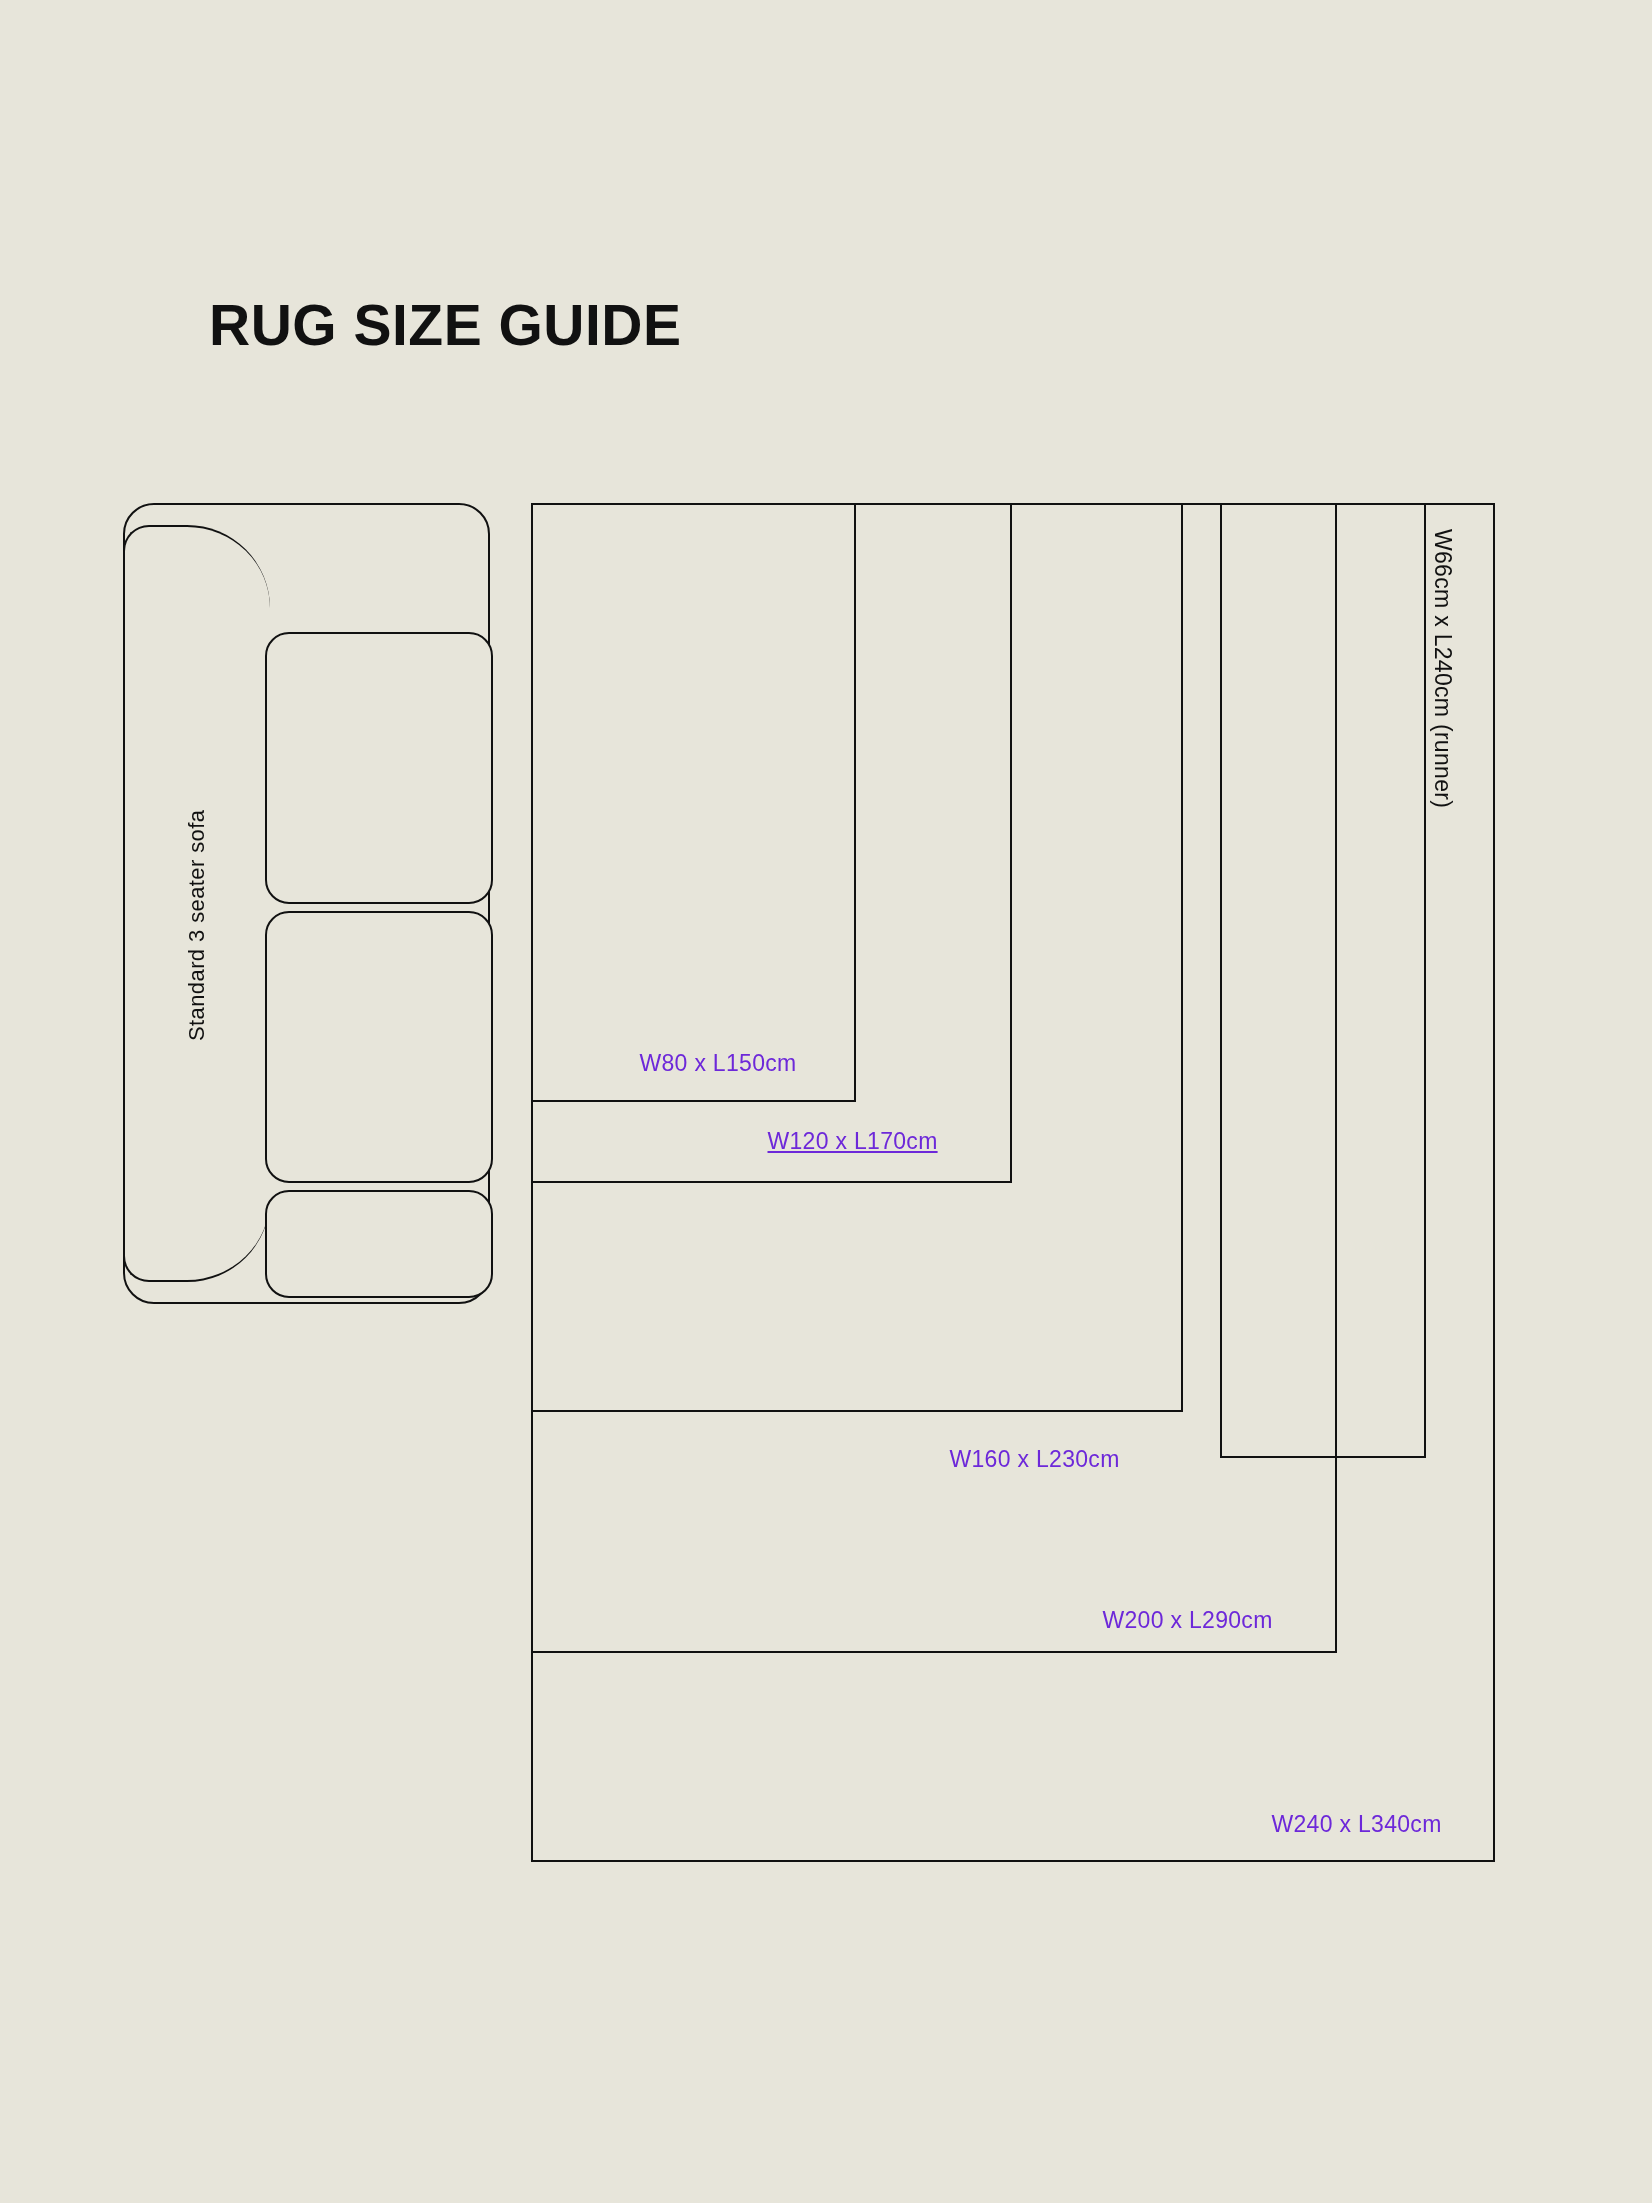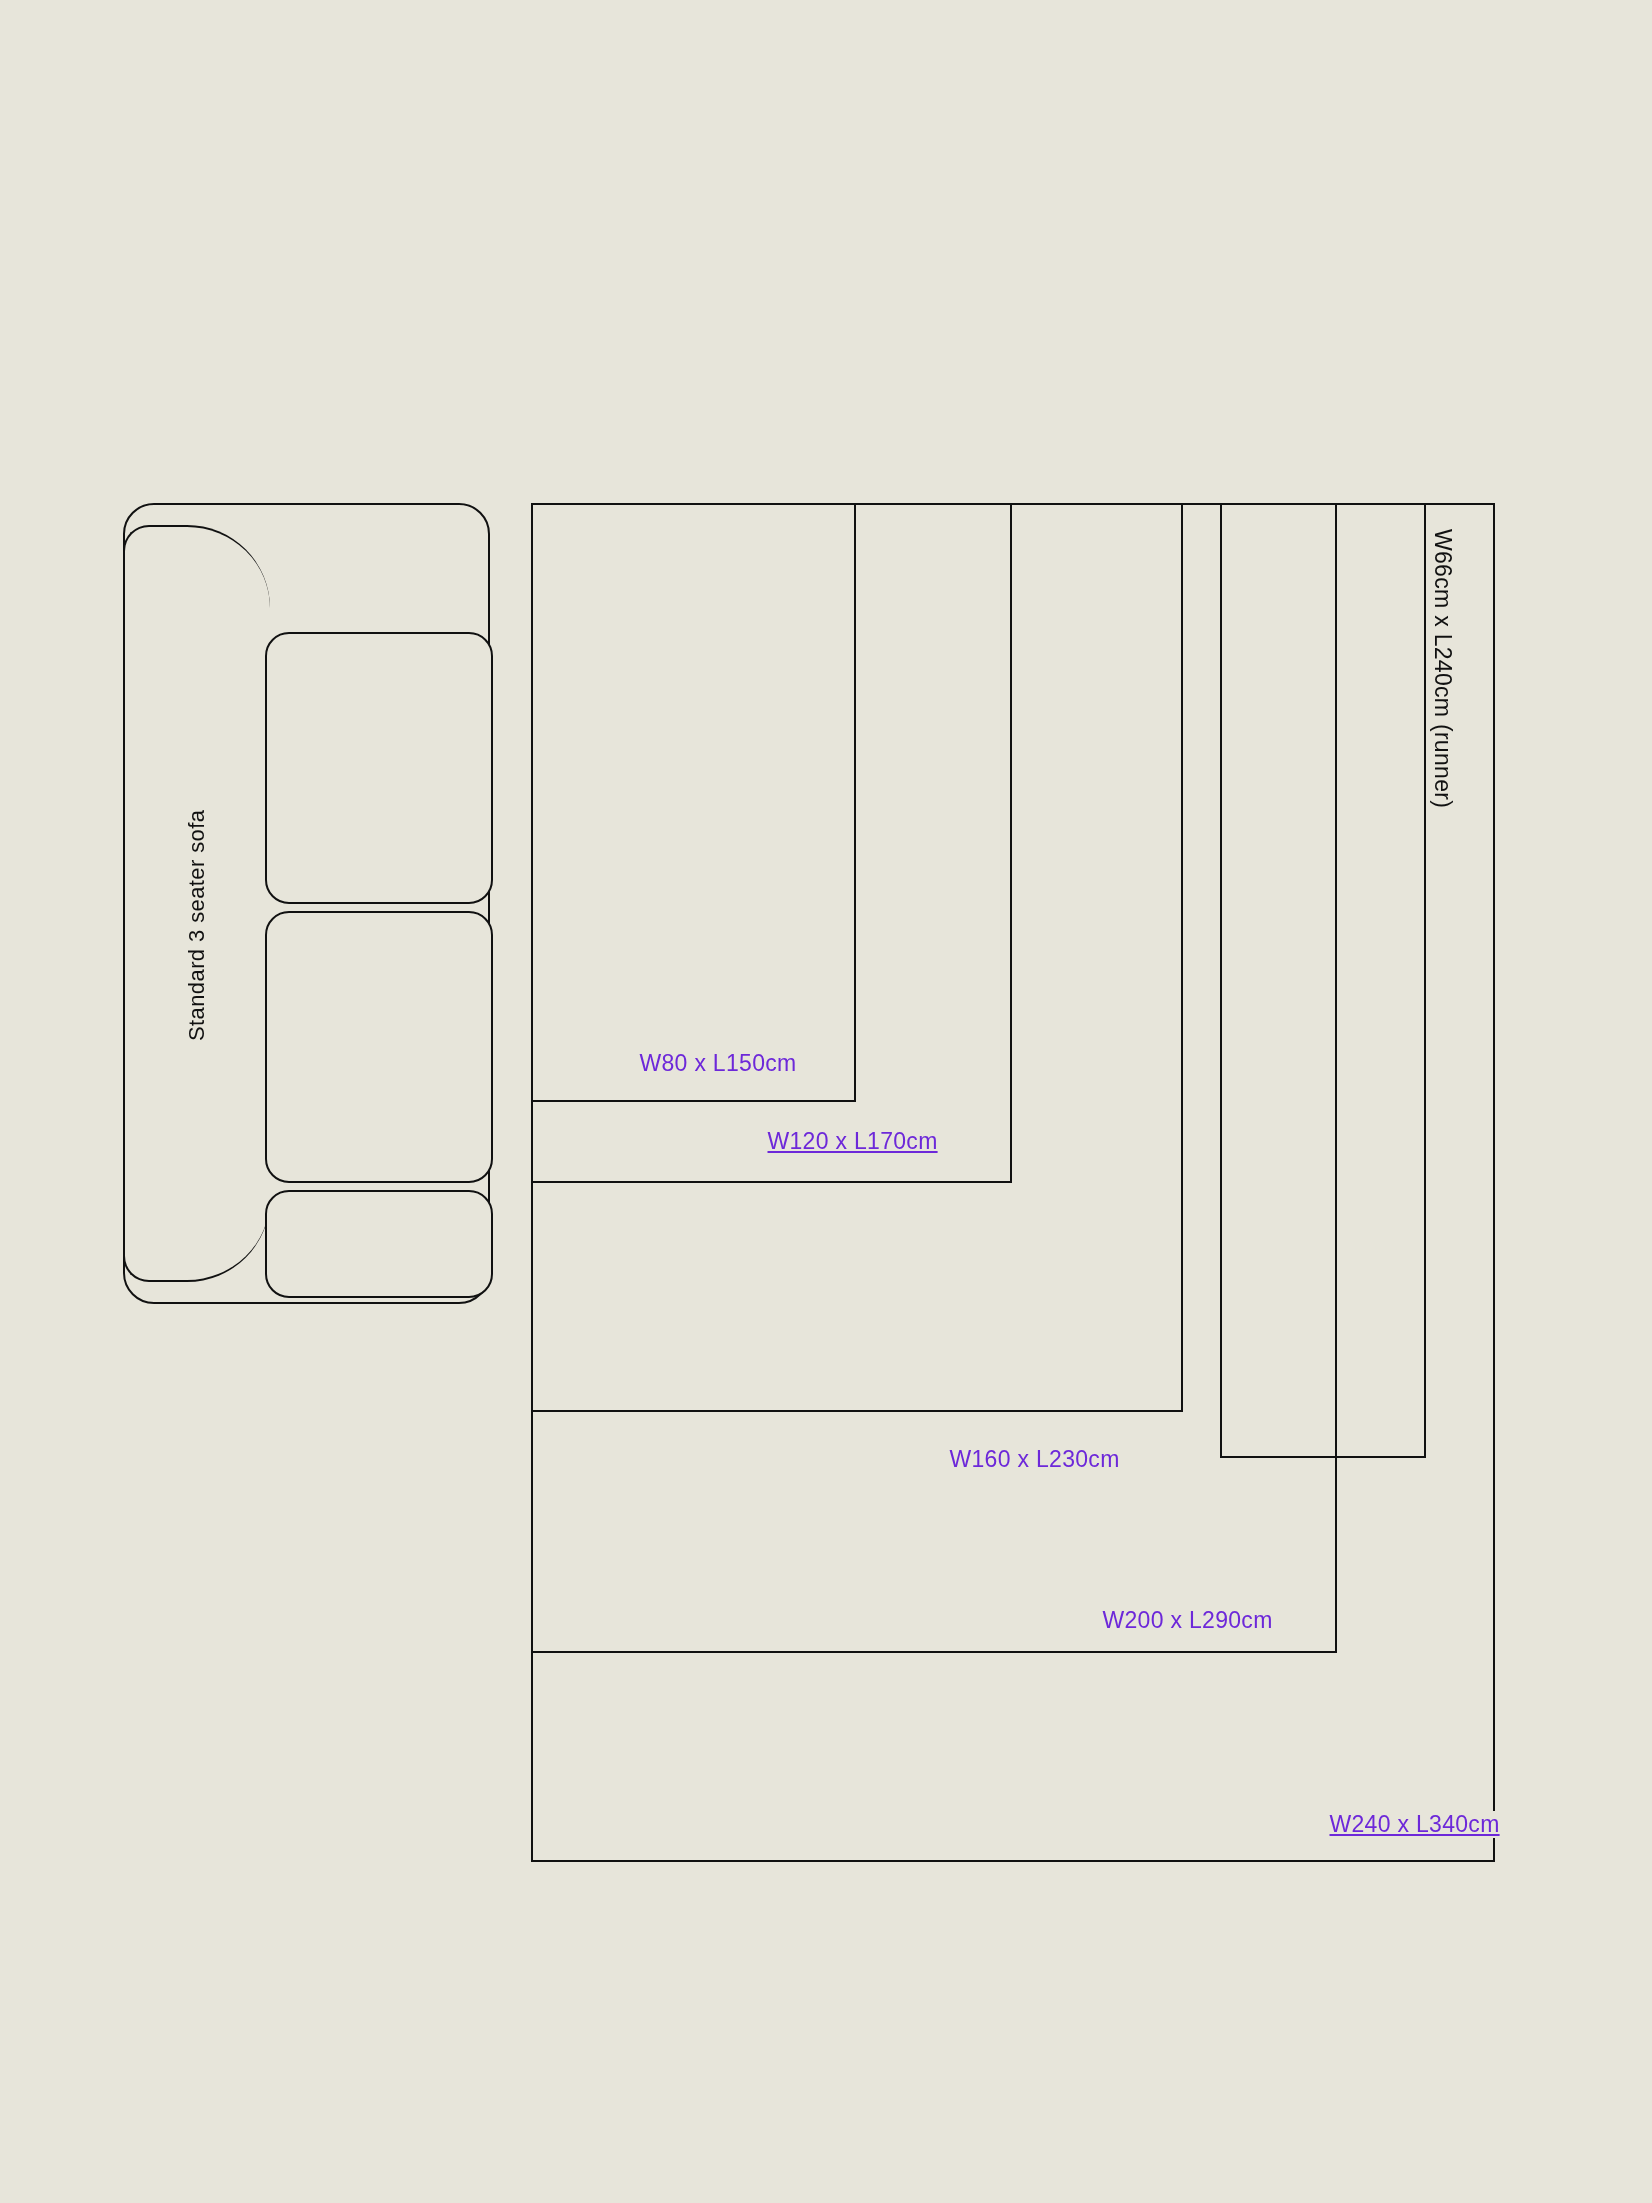--- a/index.html
+++ b/index.html
@@ -133,28 +133,29 @@
   #rug-200 { left: 531px; top: 503px;  width: 806px;  height: 1150px; }
   #rug-160 { left: 531px; top: 503px;  width: 652px;  height: 909px;  }
   #rug-120 { left: 531px; top: 503px;  width: 481px;  height: 680px;  }
   #rug-80  { left: 531px; top: 503px;  width: 325px;  height: 599px;  }
   #rug-66  { left: 1220px; top: 503px; width: 206px;  height: 955px; }
 
   #label-80  { left: 634px;  top: 1050px; }
   #label-120 { left: 762px;  top: 1128px; text-decoration: underline; }
   #label-160 { left: 944px; top: 1446px; }
   #label-200 { left: 1097px; top: 1607px; text-align: right; }
-  #label-240 { left: 1324px; top: 1811px; text-decoration: underline; }
+  #label-240 { left: 1266px; top: 1811px; }
   #label-66  { left: 1429px; top: 523px; }
 </style>
 </head>
 <body>
 
 <div id="page">
 
+  <div id="title">RUG SIZE GUIDE</div>
 
   <div id="sofa">
     <div class="sofa-part" id="sofa-frame"></div>
     <div class="sofa-part" id="sofa-back"></div>
     <div class="sofa-part" id="sofa-cushion-1"></div>
     <div class="sofa-part" id="sofa-cushion-2"></div>
     <div class="sofa-part" id="sofa-seat-front"></div>
     <div id="sofa-label">Standard 3 seater sofa</div>
   </div>
 

